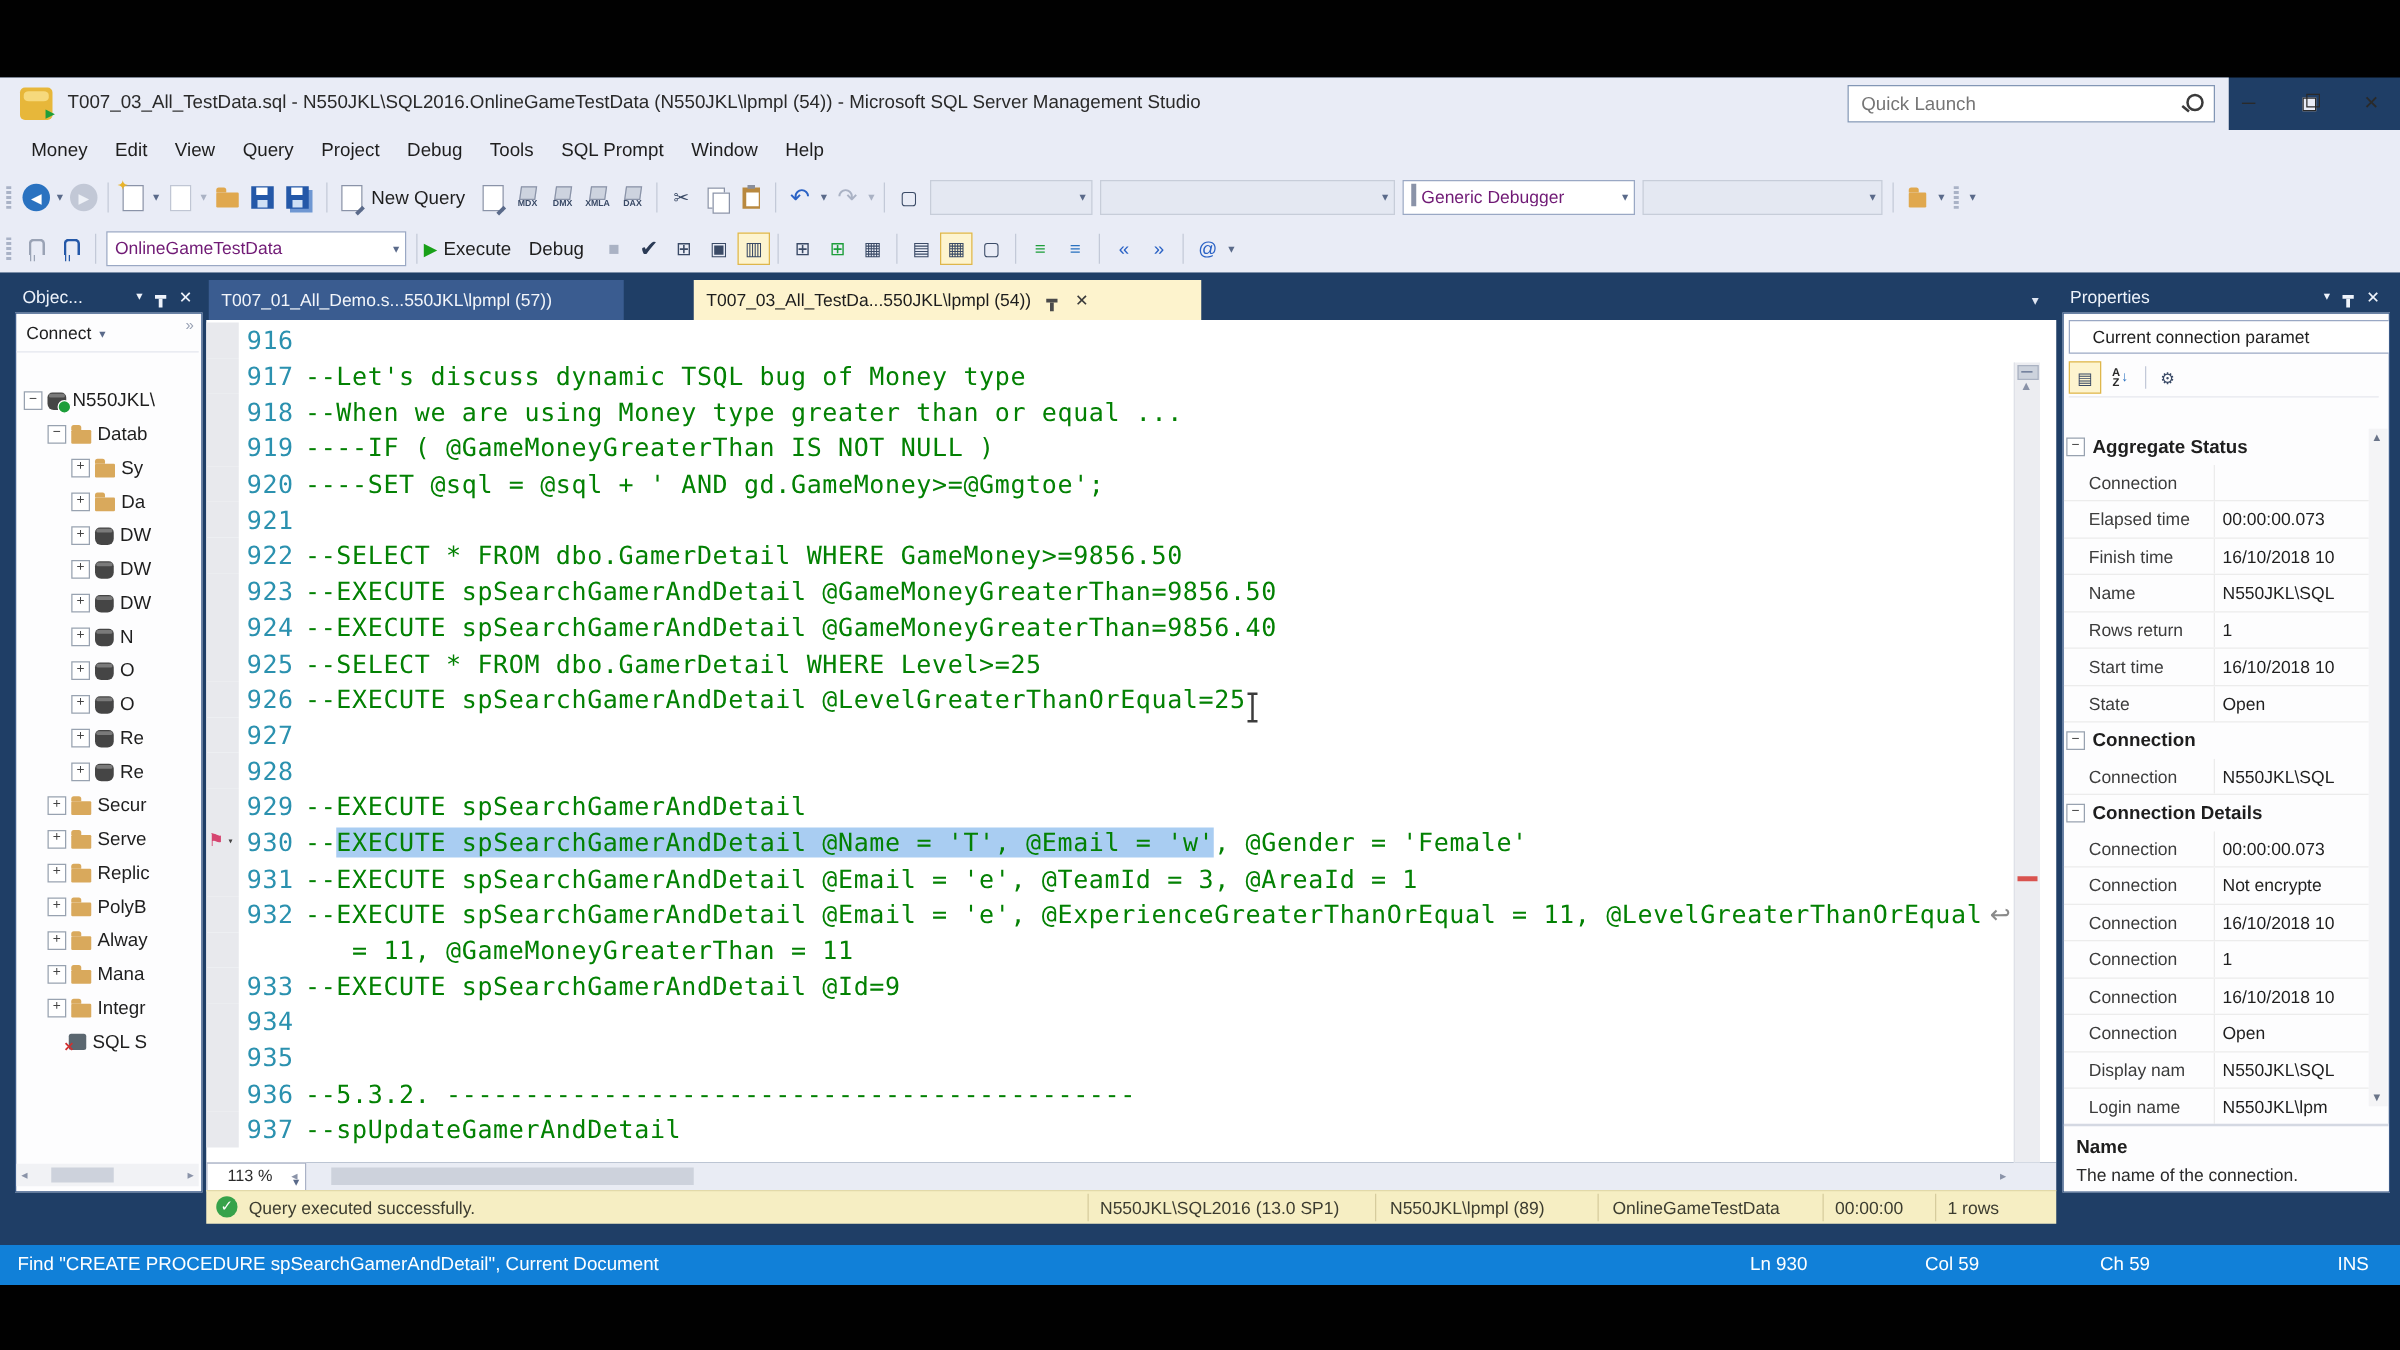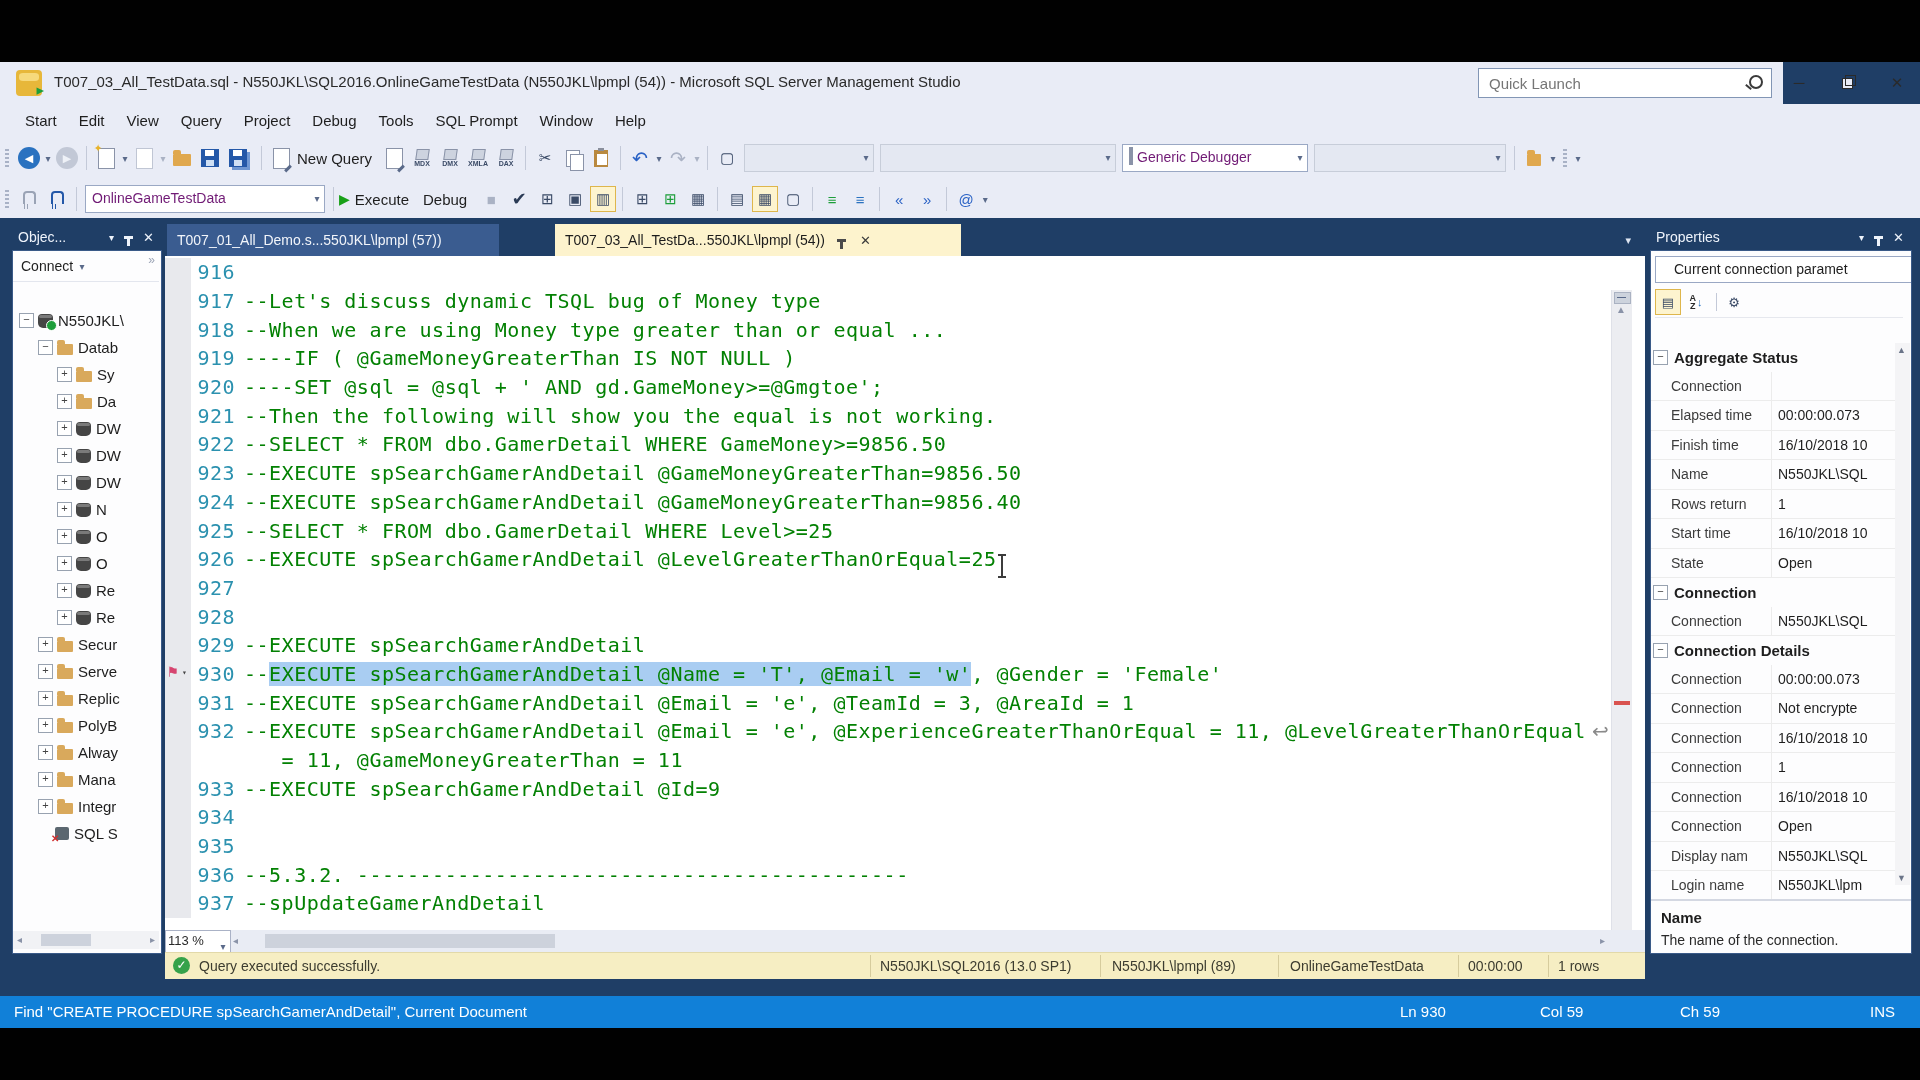--- a/index.html
+++ b/index.html
@@ -122,21 +122,21 @@
   #vscroll .vgrip{position:absolute;left:2px;top:2px;width:15px;height:10px;background:#cdd3dd;border:1px solid #aab2c2;}
   #vscroll .vgrip::after{content:"";position:absolute;left:2px;top:4px;width:9px;height:1px;background:#5a6a8a;}
   #vscroll .arr{position:absolute;left:4px;font-size:10px;color:#8a93a8;}
   #vmarker{position:absolute;left:2px;top:411px;width:16px;height:4px;background:#d9534f;}
   
   #ibeam{position:absolute;left:836px;top:300px;width:2px;height:20px;background:#3c3c3c;}
   #ibeam::before,#ibeam::after{content:"";position:absolute;left:-3px;width:8px;height:2px;background:#3c3c3c;}
   #ibeam::before{top:-2px;} #ibeam::after{bottom:-2px;}
   
   #zoomrow{position:absolute;left:0;top:708px;width:1480px;height:22px;background:#e9ecf4;}
-  #zoombox{position:absolute;left:0;top:0;width:62px;height:21px;background:#fff;border:1px solid #aab2c6;font-size:13px;color:#2a2a2a;line-height:20px;padding-left:2px;}
+  #zoombox{position:absolute;left:0;top:0;width:62px;height:21px;background:#fff;border:1px solid #aab2c6;font-size:13px;color:#2a2a2a;line-height:20px;padding-left:16px;}
   #zoombox .dd{position:absolute;right:2px;top:6px;}
   #zoomrow .arr{position:absolute;top:5px;font-size:10px;color:#8a93a8;}
   #hthumb{position:absolute;left:100px;top:4px;width:290px;height:14px;background:#cdd2dc;}
   
   #docstatus{position:absolute;left:0;top:730px;width:1480px;height:26px;background:#f6eec3;border-top:1px solid #e2d9a9;font-size:14px;color:#3c3c30;}
   #ds-ok{position:absolute;left:8px;top:4px;width:17px;height:17px;border-radius:50%;background:#36a24a;color:#fff;font-size:12px;text-align:center;line-height:17px;}
   #ds-msg{position:absolute;left:34px;top:5px;}
   .ds-sep{position:absolute;top:2px;width:1px;height:22px;background:#d6cc9d;}
   .ds-seg{position:absolute;top:5px;white-space:nowrap;}
   
@@ -178,21 +178,21 @@
       <span class="mag"></span>
     </div>
     <div class="winbtn" style="left:1782px;">─</div>
     <div class="winbtn" style="left:1830px;">
         <span class="restore-sq"></span>
       </div>
     <div class="winbtn" style="left:1880px;">✕</div>
   </div>
 
   <div id="menubar">
-      <span class="menu-item">Start</span>
+      <span class="menu-item">Money</span>
       <span class="menu-item">Edit</span>
       <span class="menu-item">View</span>
       <span class="menu-item">Query</span>
       <span class="menu-item">Project</span>
       <span class="menu-item">Debug</span>
       <span class="menu-item">Tools</span>
       <span class="menu-item">SQL Prompt</span>
       <span class="menu-item">Window</span>
       <span class="menu-item">Help</span>
     </div>
@@ -466,21 +466,21 @@
         <span id="doc-dd">▾</span>
       </div>
 
       <div id="editor-body">
         <div id="code">
             <div class="crow"><span class="cmargin"></span><span class="cnum">916</span><span class="ctext"></span></div>
             <div class="crow"><span class="cmargin"></span><span class="cnum">917</span><span class="ctext">--Let's discuss dynamic TSQL bug of Money type</span></div>
             <div class="crow"><span class="cmargin"></span><span class="cnum">918</span><span class="ctext">--When we are using Money type greater than or equal ...</span></div>
             <div class="crow"><span class="cmargin"></span><span class="cnum">919</span><span class="ctext">----IF ( @GameMoneyGreaterThan IS NOT NULL )</span></div>
             <div class="crow"><span class="cmargin"></span><span class="cnum">920</span><span class="ctext">----SET @sql = @sql + ' AND gd.GameMoney&gt;=@Gmgtoe';</span></div>
-            <div class="crow"><span class="cmargin"></span><span class="cnum">921</span><span class="ctext">--Then the following will show you the equal is not working.</span></div>
+            <div class="crow"><span class="cmargin"></span><span class="cnum">921</span></div>
             <div class="crow"><span class="cmargin"></span><span class="cnum">922</span><span class="ctext">--SELECT * FROM dbo.GamerDetail WHERE GameMoney&gt;=9856.50</span></div>
             <div class="crow"><span class="cmargin"></span><span class="cnum">923</span><span class="ctext">--EXECUTE spSearchGamerAndDetail @GameMoneyGreaterThan=9856.50</span></div>
             <div class="crow"><span class="cmargin"></span><span class="cnum">924</span><span class="ctext">--EXECUTE spSearchGamerAndDetail @GameMoneyGreaterThan=9856.40</span></div>
             <div class="crow"><span class="cmargin"></span><span class="cnum">925</span><span class="ctext">--SELECT * FROM dbo.GamerDetail WHERE Level&gt;=25</span></div>
             <div class="crow"><span class="cmargin"></span><span class="cnum">926</span><span class="ctext">--EXECUTE spSearchGamerAndDetail @LevelGreaterThanOrEqual=25</span></div>
             <div class="crow"><span class="cmargin"></span><span class="cnum">927</span><span class="ctext"></span></div>
             <div class="crow"><span class="cmargin"></span><span class="cnum">928</span><span class="ctext"></span></div>
             <div class="crow"><span class="cmargin"></span><span class="cnum">929</span><span class="ctext">--EXECUTE spSearchGamerAndDetail</span></div>
             <div class="crow"><span class="cmargin"><span class="bflag">⚑</span><span class="bflagdd">▾</span></span><span class="cnum">930</span><span class="ctext"><span>--</span><span class="selx">EXECUTE spSearchGamerAndDetail @Name = 'T', @Email = 'w'</span><span>, @Gender = 'Female'</span></span></div>
             <div class="crow"><span class="cmargin"></span><span class="cnum">931</span><span class="ctext">--EXECUTE spSearchGamerAndDetail @Email = 'e', @TeamId = 3, @AreaId = 1</span></div>

